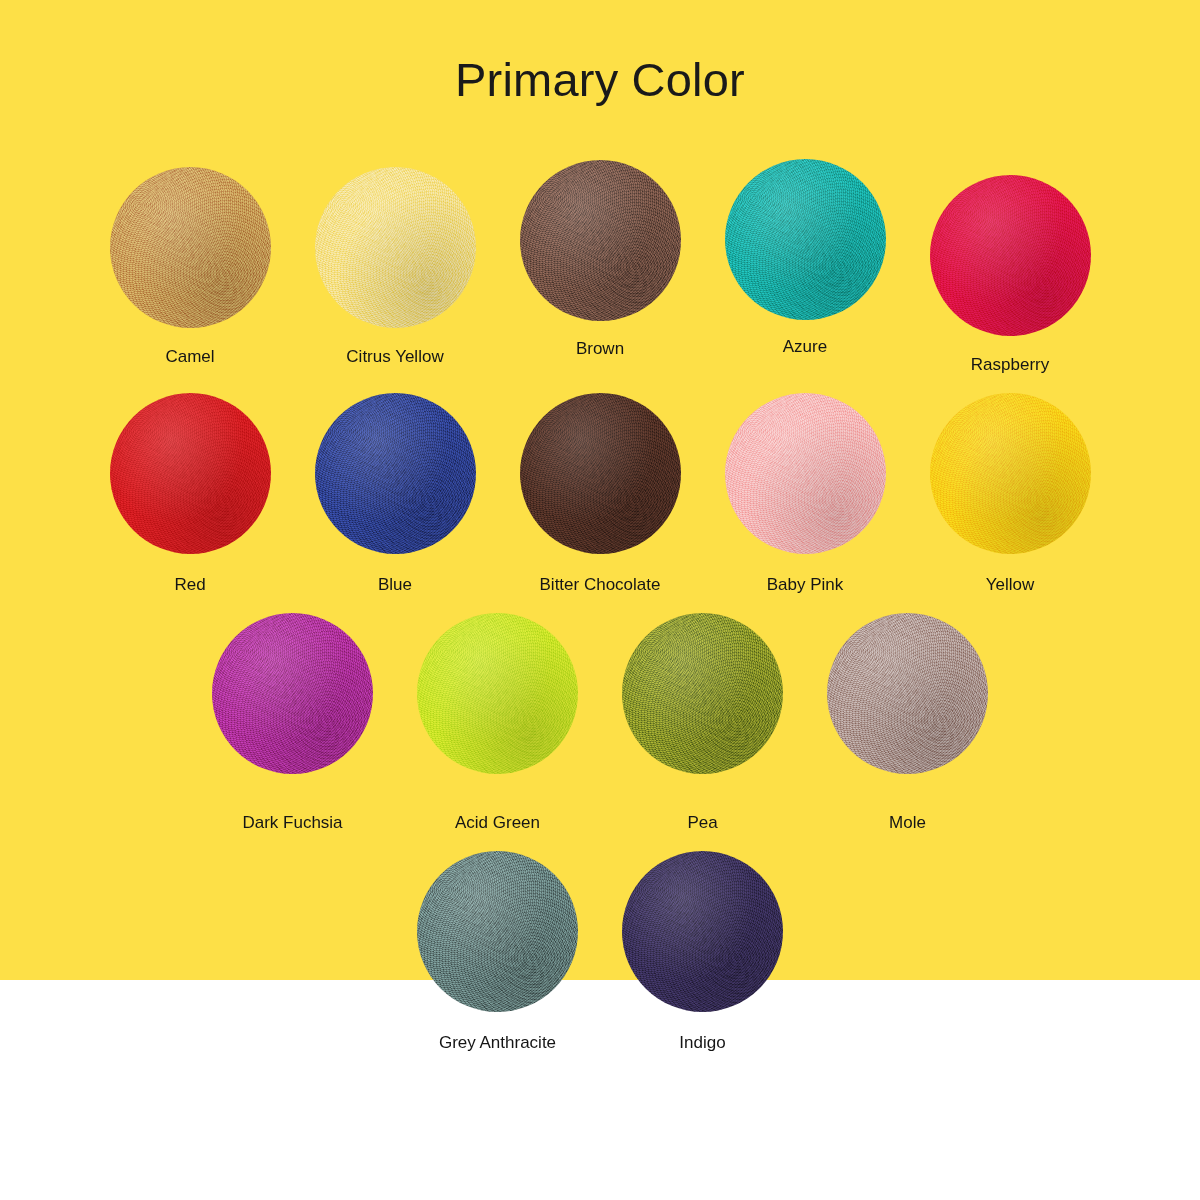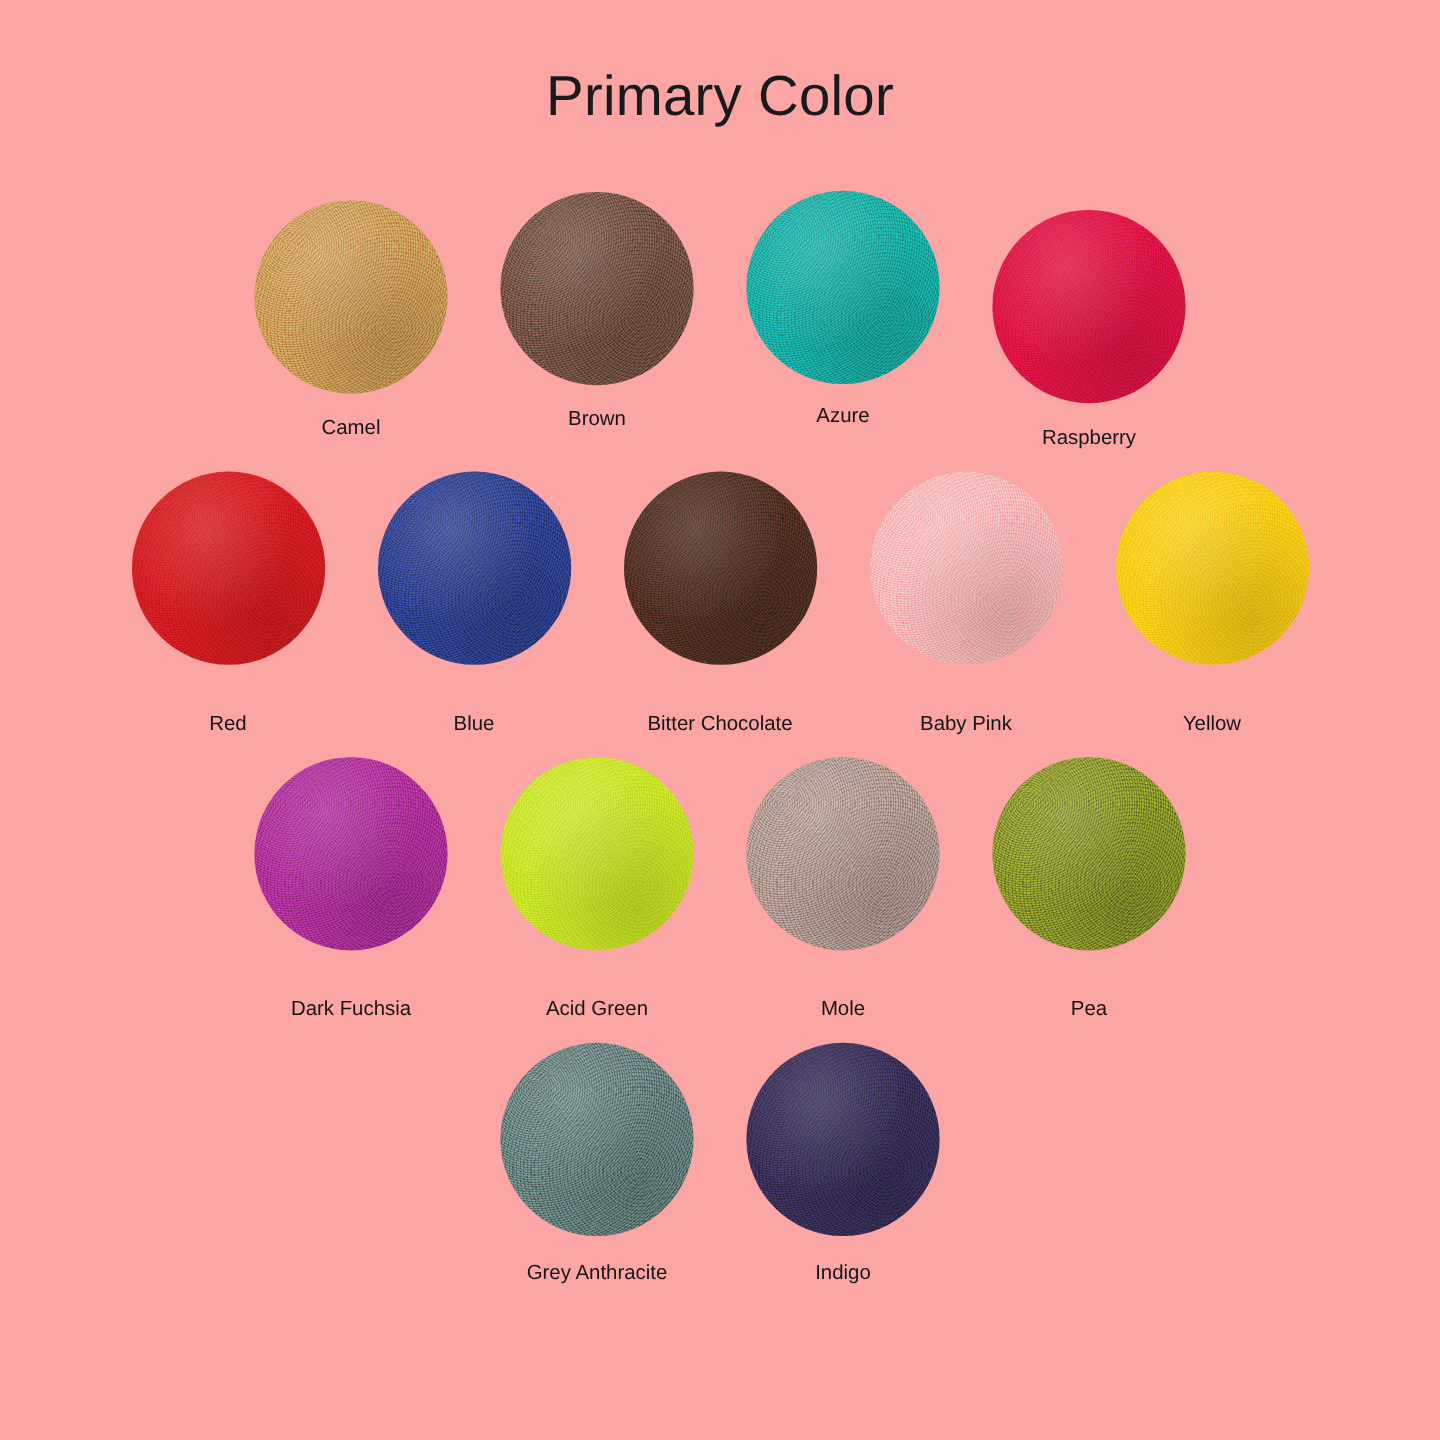--- a/index.html
+++ b/index.html
@@ -9,22 +9,22 @@
   body {
     width: 1200px;
     height: 1200px;
     background: #ffffff;
     font-family: "Liberation Sans", sans-serif;
     overflow: hidden;
   }
   .page {
     position: relative;
     width: 1200px;
-    height: 1200px;
-    background: #fca5a5;
+    height: 980px;
+    background: #fde047;
   }
   .page-title {
     position: absolute;
     top: 52px;
     left: 0;
     width: 1200px;
     text-align: center;
     font-size: 47px;
     font-weight: 400;
     color: #1a1a1a;
@@ -91,21 +91,21 @@
   .r1 .c0 .swatch-label { margin-top: 20px; }
   .r1 .c1 .swatch-label { margin-top: 20px; }
   .r1 .c2 .swatch-disc { margin-top: 10px; }
   .r1 .c2 .swatch-label { margin-top: 19px; }
   .r1 .c3 .swatch-disc { margin-top: 9px; }
   .r1 .c3 .swatch-label { margin-top: 18px; }
   .r1 .c4 .swatch-disc { margin-top: 25px; }
   .r1 .c4 .swatch-label { margin-top: 20px; }
 
   .r2 .swatch-disc { margin-top: 20px; }
-  .r2 .swatch-label { margin-top: 40px; }
+  .r2 .swatch-label { margin-top: 22px; }
 
   .r3 .swatch-disc { margin-top: 20px; }
   .r3 .swatch-label { margin-top: 40px; }
 
   .r4 .swatch-disc { margin-top: 20px; }
   .r4 .swatch-label { margin-top: 22px; }
   .r4 { margin-left: 0; }
 </style>
 </head>
 <body>
@@ -113,20 +113,24 @@
 <div class="page">
 
   <div class="page-title">Primary Color</div>
 
   <div class="swatch-grid">
 
     <div class="swatch-row r1">
       <div class="swatch-cell c0">
         <div class="swatch-disc" style="background-color: rgb(198, 148, 80);"></div>
         <div class="swatch-label">Camel</div>
+      </div>
+      <div class="swatch-cell c1">
+        <div class="swatch-disc" style="background-color: rgb(244, 222, 126);"></div>
+        <div class="swatch-label">Citrus Yellow</div>
       </div>
       <div class="swatch-cell c2">
         <div class="swatch-disc" style="background-color: rgb(107, 76, 64);"></div>
         <div class="swatch-label">Brown</div>
       </div>
       <div class="swatch-cell c3">
         <div class="swatch-disc" style="background-color: rgb(23, 167, 158);"></div>
         <div class="swatch-label">Azure</div>
       </div>
       <div class="swatch-cell c4">
@@ -160,27 +164,27 @@
 
     <div class="swatch-row r3">
       <div class="swatch-cell c0">
         <div class="swatch-disc" style="background-color: rgb(168, 44, 146);"></div>
         <div class="swatch-label">Dark Fuchsia</div>
       </div>
       <div class="swatch-cell c2">
         <div class="swatch-disc" style="background-color: rgb(197, 226, 36);"></div>
         <div class="swatch-label">Acid Green</div>
       </div>
+      <div class="swatch-cell c3">
+        <div class="swatch-disc" style="background-color: rgb(127, 140, 37);"></div>
+        <div class="swatch-label">Pea</div>
+      </div>
       <div class="swatch-cell c4">
         <div class="swatch-disc" style="background-color: rgb(169, 144, 137);"></div>
         <div class="swatch-label">Mole</div>
-      </div>
-      <div class="swatch-cell c3">
-        <div class="swatch-disc" style="background-color: rgb(127, 140, 37);"></div>
-        <div class="swatch-label">Pea</div>
       </div>
     </div>
 
     <div class="swatch-row r4">
       <div class="swatch-cell c0">
         <div class="swatch-disc" style="background-color: rgb(94, 119, 117);"></div>
         <div class="swatch-label">Grey Anthracite</div>
       </div>
       <div class="swatch-cell c1">
         <div class="swatch-disc" style="background-color: rgb(52, 43, 82);"></div>

